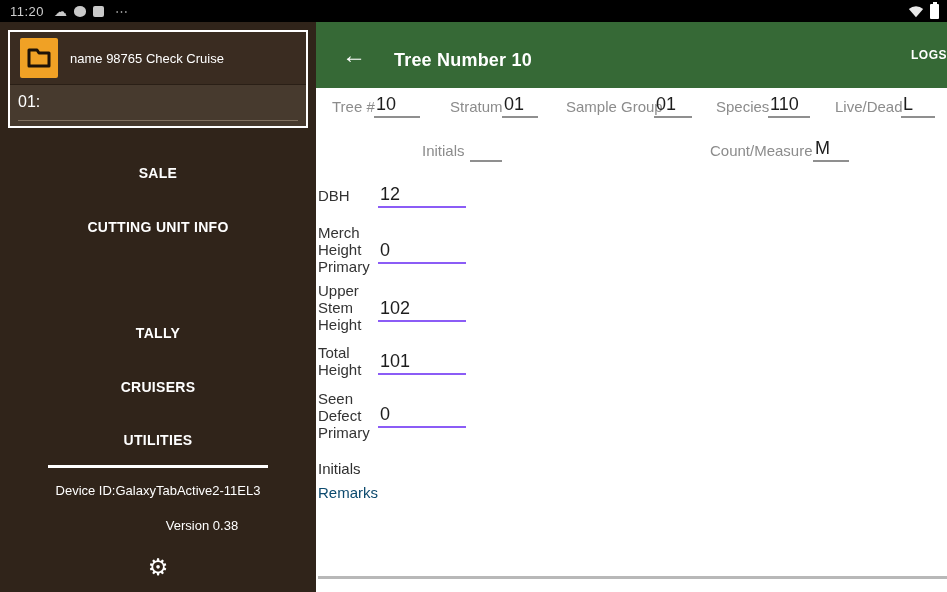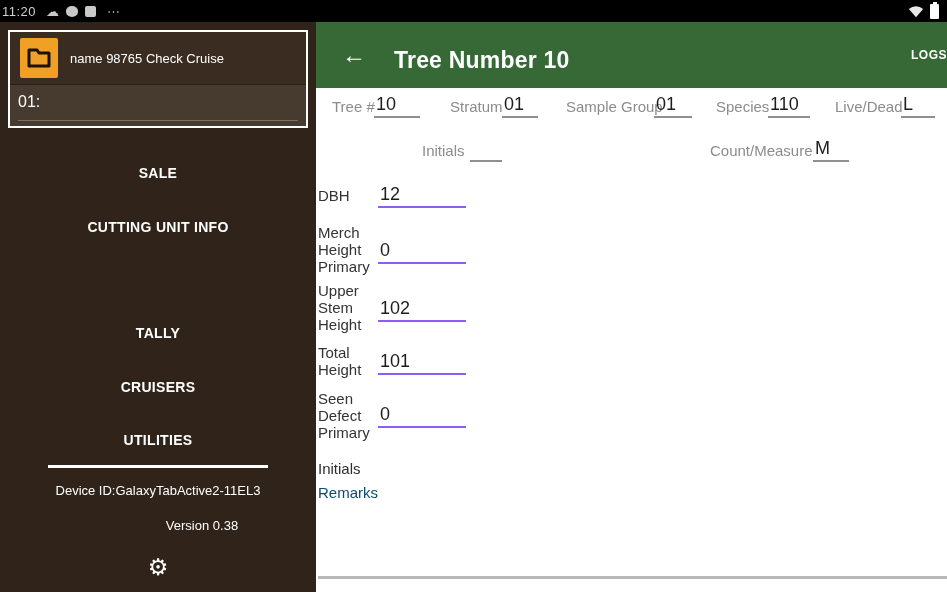--- a/index.html
+++ b/index.html
@@ -8,21 +8,21 @@
     position:relative; width:947px; height:592px; overflow:hidden;
     background:#ffffff; font-family:"Liberation Sans", sans-serif;
     -webkit-font-smoothing:antialiased;
   }
   
   .statusbar {
     position:absolute; top:0; left:0; width:947px; height:22px;
     background:#000; color:#cfcfcf; display:flex; align-items:center;
     font-size:13px; z-index:30;
   }
-  .sb-time { margin-left:2px; letter-spacing:.5px; }
+  .sb-time { margin-left:10px; letter-spacing:.5px; }
   .sb-icons-left { display:flex; align-items:center; gap:7px; margin-left:10px; }
   .sb-cloud { font-size:13px; line-height:1; color:#c9c9c9; }
   .sb-disc { width:12px; height:11px; background:#c9c9c9; border-radius:50% / 45%; }
   .sb-square { width:11px; height:11px; background:#c9c9c9; border-radius:2px; }
   .sb-dots { color:#bbb; font-size:13px; letter-spacing:1px; margin-left:4px; }
   .sb-right { margin-left:auto; display:flex; align-items:center; gap:6px; margin-right:8px; }
   .sb-wifi svg { display:block; }
   .sb-batt { width:9px; height:15px; background:#fff; border-radius:1px; position:relative; }
   .sb-batt::before { content:""; position:absolute; top:-2px; left:2.5px; width:4px; height:2px; background:#fff; }
   
@@ -50,21 +50,21 @@
   .side-divider { position:absolute; top:465px; left:48px; width:220px; height:3px; background:#fff; }
   .side-note { position:absolute; left:0; width:316px; text-align:center; font-size:13px; font-weight:500; color:#fff; }
   .gear { position:absolute; top:554px; left:0; width:316px; text-align:center; font-size:23px; color:#fff; cursor:pointer; line-height:1; }
   
   .appbar {
     position:absolute; top:22px; left:316px; width:631px; height:66px;
     background:#366936; color:#fff; z-index:10;
     display:flex; align-items:center;
   }
   .back-arrow { font-size:24px; margin-left:26px; cursor:pointer; line-height:1; }
-  .appbar-title { font-size:23px; font-weight:bold; margin-left:28px; letter-spacing:.2px;margin-top:11px; }
+  .appbar-title { font-size:18px; font-weight:bold; margin-left:28px; letter-spacing:.2px;margin-top:11px; }
   .logs-btn { margin-left:auto; font-size:12px; font-weight:bold; letter-spacing:.5px; cursor:pointer; }
   .flabel { position:absolute; font-size:15px; color:#8c8c8c; }
   .fvalue {
     position:absolute; height:24px; font-size:18px; color:#1d1d1d;
     border-bottom:2px solid #8f8f8f; padding-left:2px; cursor:text;
   }
   .dlabel { position:absolute; left:318px; font-size:15px; line-height:17px; color:#333; white-space:pre-line; }
   .dvalue {
     position:absolute; left:378px; width:88px; height:24px; font-size:18px; color:#1d1d1d;
     border-bottom:2px solid #8b5cf6; padding-left:2px; cursor:text;

